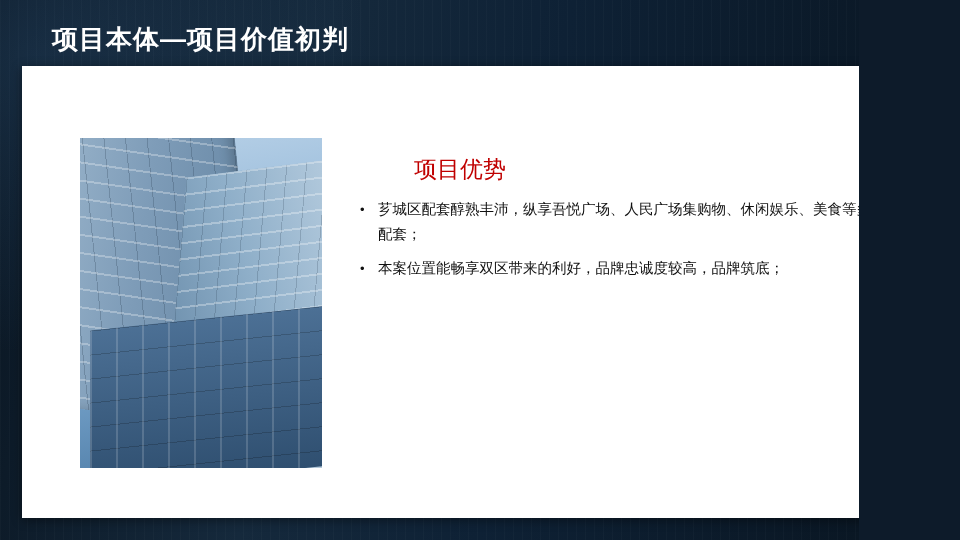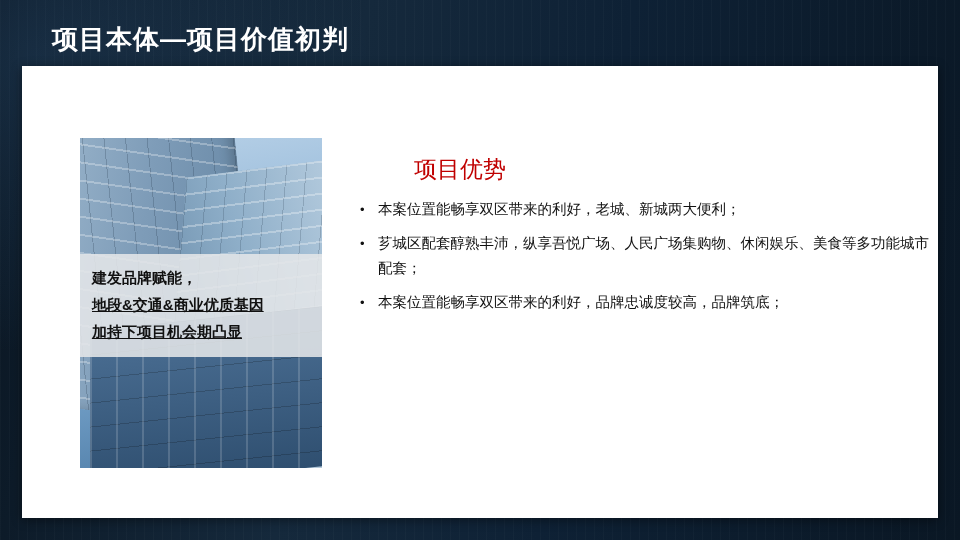--- a/index.html
+++ b/index.html
@@ -8,21 +8,21 @@
   }
   body {
     width: 960px;
     height: 540px;
     overflow: hidden;
     font-family: "Liberation Sans", sans-serif;
     background: #0d1b2a;
   }
   .slide {
     position: relative;
-    width: 960px;
+    width: 859px;
     height: 540px;
     background: linear-gradient(100deg, #0a1622 0%, #15293c 35%, #0e2135 60%, #0a1724 100%);
     overflow: hidden;
   }
   
   .bg-stripes {
     position: absolute;
     inset: 0;
     background-image: repeating-linear-gradient(
       90deg,
@@ -199,32 +199,26 @@
 
   <div class="title">项目本体—项目价值初判</div>
 
   <div class="card">
 
     <div class="photo">
       <div class="sky"></div>
       <div class="bld-a"></div>
       <div class="bld-b"></div>
       <div class="bld-c"></div>
-      <div class="photo-caption">
-        <div class="l1">建发品牌赋能，</div>
-        <div class="u">地段&amp;交通&amp;商业优质基因</div>
-        <div class="u">加持下项目机会期凸显</div>
-      </div>
     </div>
 
     <div class="right">
 
       <div class="sec-head">项目优势</div>
       <ul class="bullets">
-        <li><span class="txt">本案位置能畅享双区带来的利好，老城、新城两大便利；</span></li>
         <li><span class="txt">芗城区配套醇熟丰沛，纵享吾悦广场、人民广场集购物、休闲娱乐、美食等多功能城市配套；</span></li>
         <li><span class="txt">本案位置能畅享双区带来的利好，品牌忠诚度较高，品牌筑底；</span></li>
       </ul>
 
 
     </div>
   </div>
 </div>
 
 </body></html>

